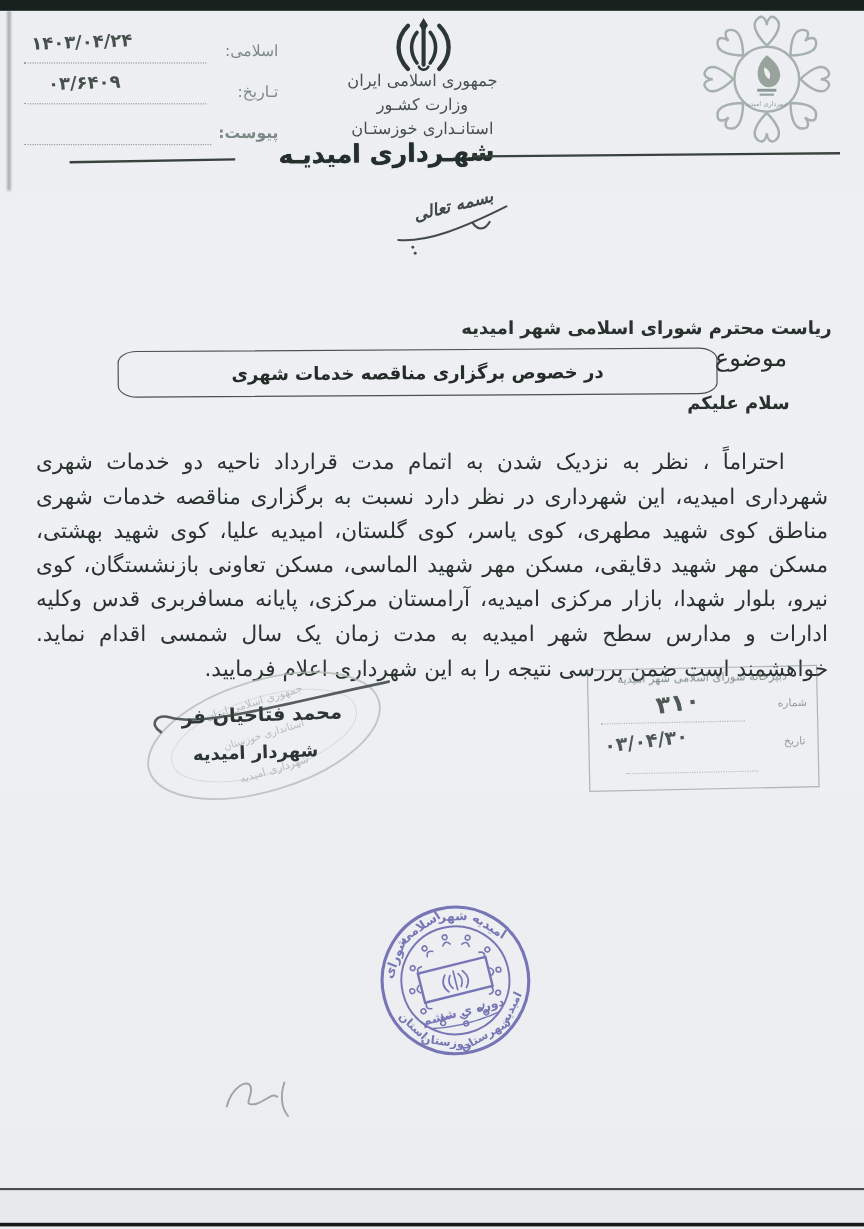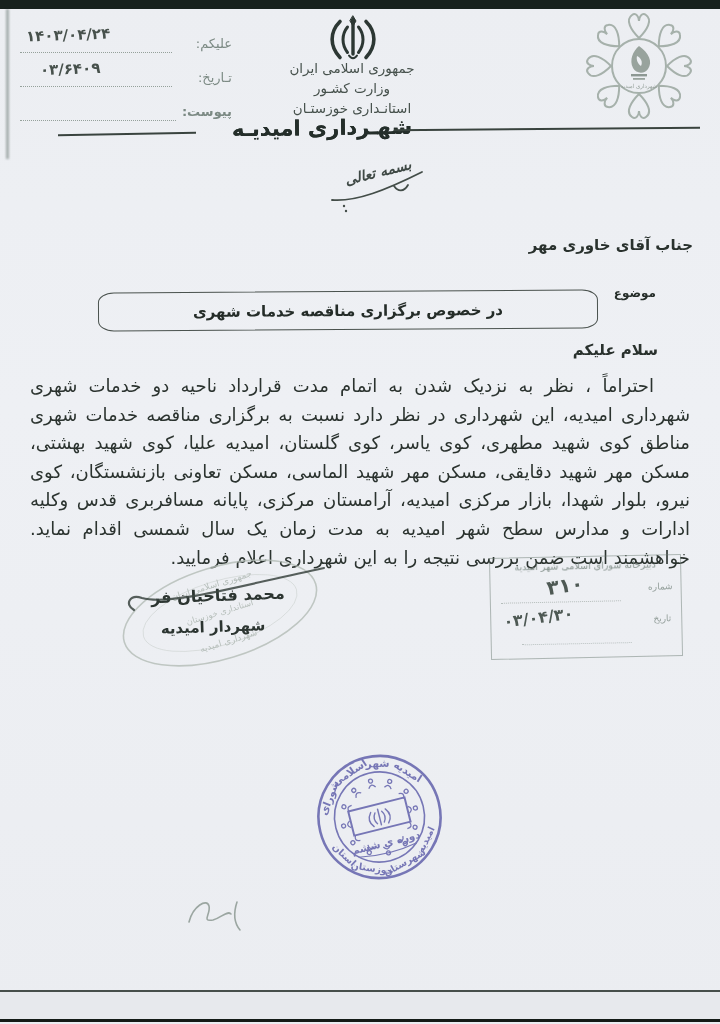--- a/index.html
+++ b/index.html
@@ -22,21 +22,21 @@
 
   
   .org-line{width:260px;text-align:center;color:#46514c;font-size:13.5px;direction:rtl;}
   .muni-title{width:300px;text-align:center;color:#242e2a;font-size:21px;font-weight:bold;direction:rtl;
               text-shadow:0 0 .6px #242e2a;}
   .rule{border-top:2.4px solid #39433e;height:0;}
 
   .besm-text{color:#3f4945;font-size:14px;font-weight:bold;font-style:italic;transform:rotate(-14deg);direction:rtl;}
 
   .recipient{right:27px;text-align:right;direction:rtl;color:#29312d;font-weight:bold;font-size:15px;line-height:28px;}
-  .subject-label{color:#262e2a;font-weight:bold;font-size:12px;direction:rtl;}
+  .subject-label{color:#262e2a;font-weight:normal;font-size:20px;direction:rtl;}
   .subject-box{left:98px;top:291px;width:498px;height:37px;border:1.3px solid #4a524e;border-radius:16px/10px;
                transform:rotate(-.35deg);display:flex;align-items:center;justify-content:center;}
   .subject-text{color:#242c28;font-weight:bold;font-size:15px;direction:rtl;}
 
   .salutation{color:#29312d;font-weight:bold;font-size:15px;direction:rtl;}
 
   .body-par{left:30px;top:372px;width:660px;color:#2b332f;font-size:18px;line-height:28.6px;
             text-align:justify;direction:rtl;text-indent:36px;}
 
   .sig-name{color:#2c3531;font-weight:bold;font-size:16px;direction:rtl;}
@@ -55,21 +55,21 @@
 </head>
 <body>
 
 <div id="page">
 
   <div class="abs scan-top"></div>
   <div class="abs scan-left-shadow"></div>
 
   <div class="abs" style="left:18px;top:24px;width:214px;height:100px;">
     <div class="abs hand" style="left:8px;top:2px;transform:rotate(-2deg);">۱۴۰۳/۰۴/۲۴</div>
-    <div class="abs field-label" style="right:0;top:12px;">علیکم:</div>
+    <div class="abs field-label" style="right:0;top:12px;">اسلامی:</div>
     <div class="abs leader" style="left:2px;top:28px;width:152px;"></div>
 
     <div class="abs hand" style="left:22px;top:36px;transform:rotate(-2deg);">۰۳/۶۴۰۹</div>
     <div class="abs field-label" style="right:0;top:46px;">تـاریخ:</div>
     <div class="abs leader" style="left:2px;top:62px;width:152px;"></div>
 
     <div class="abs field-label" style="right:0;top:80px;font-weight:bold;">پیوست:</div>
     <div class="abs leader" style="left:2px;top:96px;width:156px;"></div>
   </div>
 
@@ -119,28 +119,28 @@
     <svg class="abs" style="left:0;top:0;" width="140" height="60" viewBox="0 0 140 60">
       <g stroke="#434d48" fill="none" stroke-width="1.8" stroke-linecap="round">
         <path d="M10 44 C34 46 64 34 100 16"></path>
         <path d="M72 30 C76 36 82 36 86 29"></path>
       </g>
       <circle cx="22" cy="50" r="1.2" fill="#434d48"></circle>
       <circle cx="24" cy="55" r="1.2" fill="#434d48"></circle>
     </svg>
   </div>
 
-  <div class="abs recipient" style="top:231px;">جناب آقای خاوری مهر</div>
+  <div class="abs recipient" style="top:259px;">ریاست محترم شورای اسلامی شهر امیدیه</div>
 
   <div class="abs subject-label" style="right:64px;top:286px;">موضوع</div>
   <div class="abs subject-box">
     <span class="subject-text">در خصوص برگزاری مناقصه خدمات شهری</span>
   </div>
 
-  <div class="abs salutation" style="right:62px;top:341px;text-align:center;">سلام علیکم</div>
+  <div class="abs salutation" style="right:62px;top:327px;text-align:center;">سلام علیکم</div>
 
   <div class="abs body-par">احتراماً ، نظر به نزدیک شدن به اتمام مدت قرارداد ناحیه دو خدمات شهری شهرداری امیدیه، این شهرداری در نظر دارد نسبت به برگزاری مناقصه خدمات شهری مناطق کوی شهید مطهری، کوی یاسر، کوی گلستان، امیدیه علیا، کوی شهید بهشتی، مسکن مهر شهید دقایقی، مسکن مهر شهید الماسی، مسکن تعاونی بازنشستگان، کوی نیرو، بلوار شهدا، بازار مرکزی امیدیه، آرامستان مرکزی، پایانه مسافربری قدس وکلیه ادارات و مدارس سطح شهر امیدیه به مدت زمان یک سال شمسی اقدام نماید. خواهشمند است ضمن بررسی نتیجه را به این شهرداری اعلام فرمایید.</div>
 
   <svg class="abs" style="left:105px;top:553px;" width="230" height="120" viewBox="0 0 230 120">
     <g transform="rotate(-17 115 60)" opacity=".8">
       <ellipse cx="115" cy="60" rx="100" ry="46" stroke="#b4bdb7" stroke-width="1.6" fill="none"></ellipse>
       <ellipse cx="115" cy="60" rx="80" ry="32" stroke="#bcc4be" stroke-width=".8" fill="none" opacity=".6"></ellipse>
       <text x="115" y="34" font-size="9" fill="#a9b3ad" text-anchor="middle" direction="rtl">جمهوری اسلامی ایران</text>
       <text x="115" y="62" font-size="8.5" fill="#a9b3ad" text-anchor="middle" direction="rtl">استانداری خوزستان</text>
       <text x="115" y="92" font-size="9" fill="#a9b3ad" text-anchor="middle" direction="rtl">شهرداری امیدیه</text>

